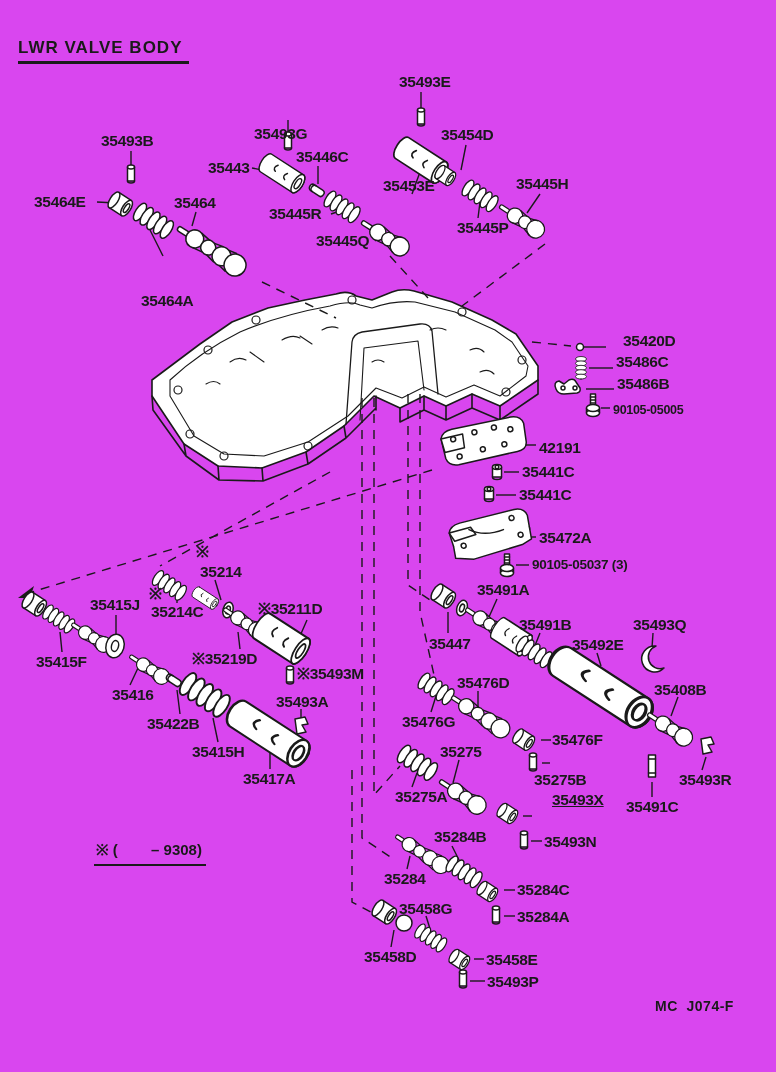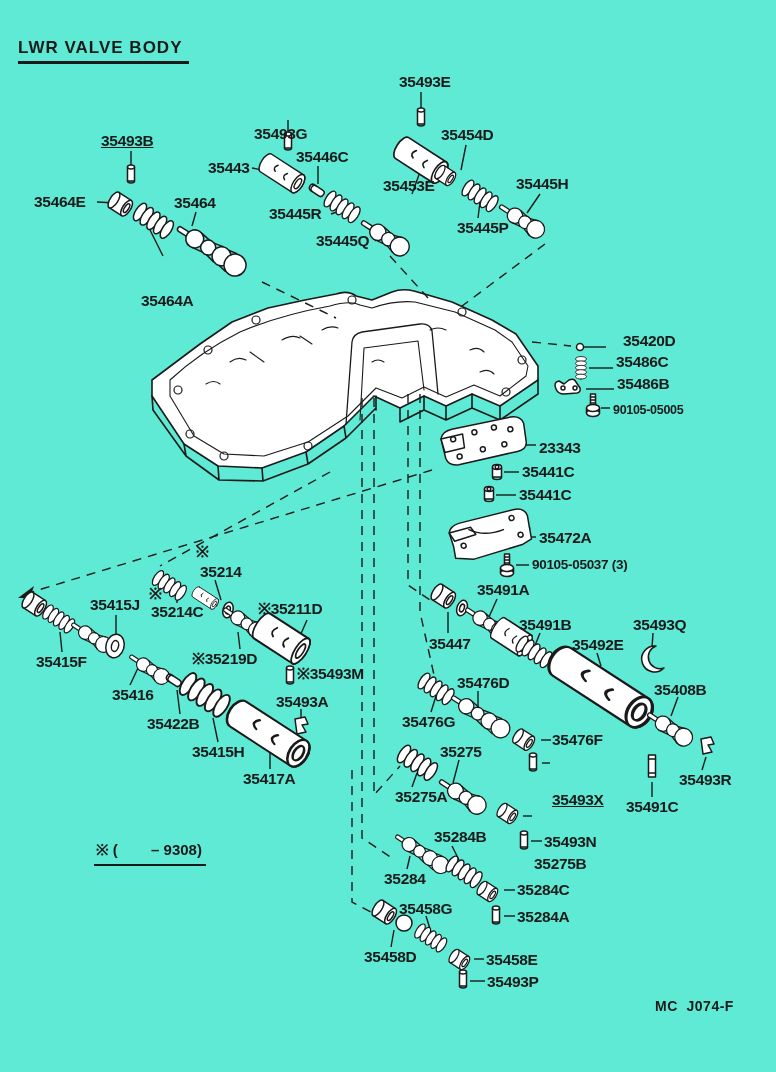--- a/index.html
+++ b/index.html
@@ -22,21 +22,21 @@
   }
   .doccode{
     position:absolute;left:655px;top:998px;font-size:14px;font-weight:700;
     letter-spacing:0.5px;white-space:pre;
   }
   svg{position:absolute;left:0;top:0;}
 </style>
 </head>
 <body>
 
-<div class="page" style="color: rgb(26, 26, 26); background: #5eead4;">
+<div class="page" style="color: rgb(26, 26, 26); background: #d946ef;">
 
   <div class="title">LWR VALVE BODY</div>
 
   <svg width="776" height="1072" viewBox="0 0 776 1072">
     <defs>
       <g id="spr">
         <ellipse cx="0" cy="0" rx="4.5" ry="10" fill="#fff"></ellipse>
           <ellipse cx="8" cy="0" rx="4.5" ry="10" fill="#fff"></ellipse>
         <ellipse cx="16" cy="0" rx="4.5" ry="10" fill="#fff"></ellipse>
           <ellipse cx="24" cy="0" rx="4.5" ry="10" fill="#fff"></ellipse>
@@ -305,39 +305,39 @@
       <use href="#plug" transform="translate(496,915)"></use>
       <use href="#cup" transform="translate(378,908) rotate(33)"></use>
       <circle cx="404" cy="923" r="8" fill="#fff"></circle>
       <use href="#spr" transform="translate(420,931) rotate(33) scale(0.8)"></use>
       <use href="#cup" transform="translate(454,956) rotate(33) scale(0.85)"></use>
       <use href="#plug" transform="translate(463,979)"></use>
     </g>
   </svg>
 
   <div>
-      <div class="part-label" style="left: 101px; top: 133px; text-decoration: underline;">35493B</div>
+      <div class="part-label" style="left: 101px; top: 133px;">35493B</div>
       <div class="part-label" style="left: 34px; top: 194px;">35464E</div>
       <div class="part-label" style="left: 174px; top: 195px;">35464</div>
       <div class="part-label" style="left: 141px; top: 257px; margin-top: 36px;">35464A</div>
       <div class="part-label" style="left: 254px; top: 102px; margin-top: 24px;">35493G</div>
       <div class="part-label" style="left: 208px; top: 160px;">35443</div>
       <div class="part-label" style="left: 296px; top: 149px;">35446C</div>
       <div class="part-label" style="left: 269px; top: 206px;">35445R</div>
       <div class="part-label" style="left: 316px; top: 233px;">35445Q</div>
       <div class="part-label" style="left: 399px; top: 74px;">35493E</div>
       <div class="part-label" style="left: 441px; top: 127px;">35454D</div>
       <div class="part-label" style="left: 383px; top: 178px;">35453E</div>
       <div class="part-label" style="left: 516px; top: 176px;">35445H</div>
       <div class="part-label" style="left: 457px; top: 220px;">35445P</div>
       <div class="part-label" style="left: 623px; top: 333px;">35420D</div>
       <div class="part-label" style="left: 616px; top: 354px;">35486C</div>
       <div class="part-label" style="left: 617px; top: 376px;">35486B</div>
       <div class="part-label" style="left: 613px; top: 404px; font-size: 12.5px;">90105-05005</div>
-      <div class="part-label" style="left: 539px; top: 440px;">23343</div>
+      <div class="part-label" style="left: 539px; top: 440px;">42191</div>
       <div class="part-label" style="left: 522px; top: 464px;">35441C</div>
       <div class="part-label" style="left: 519px; top: 487px;">35441C</div>
       <div class="part-label" style="left: 539px; top: 530px; text-align: right;">35472A</div>
       <div class="part-label" style="left: 532px; top: 558px; font-size: 13.5px;">90105-05037 (3)</div>
       <div class="part-label" style="left: 196px; top: 544px;">※</div>
       <div class="part-label" style="left: 200px; top: 564px;">35214</div>
       <div class="part-label" style="left: 90px; top: 597px;">35415J</div>
       <div class="part-label" style="left: 149px; top: 586px;">※</div>
       <div class="part-label" style="left: 151px; top: 604px;">35214C</div>
       <div class="part-label" style="left: 258px; top: 601px;">※35211D</div>
@@ -354,21 +354,21 @@
       <div class="part-label" style="left: 519px; top: 617px; text-align: center;">35491B</div>
       <div class="part-label" style="left: 633px; top: 617px;">35493Q</div>
       <div class="part-label" style="left: 572px; top: 637px;">35492E</div>
       <div class="part-label" style="left: 654px; top: 682px;">35408B</div>
       <div class="part-label" style="left: 457px; top: 675px;">35476D</div>
       <div class="part-label" style="left: 402px; top: 714px; text-align: right;">35476G</div>
       <div class="part-label" style="left: 552px; top: 732px;">35476F</div>
       <div class="part-label" style="left: 552px; top: 792px; text-decoration: underline;">35493X</div>
       <div class="part-label" style="left: 440px; top: 744px;">35275</div>
       <div class="part-label" style="left: 395px; top: 789px;">35275A</div>
-      <div class="part-label" style="left: 534px; top: 856px;">35275B</div>
+      <div class="part-label" style="left: 534px; top: 772px;">35275B</div>
       <div class="part-label" style="left: 544px; top: 834px;">35493N</div>
       <div class="part-label" style="left: 434px; top: 829px;">35284B</div>
       <div class="part-label" style="left: 384px; top: 871px;">35284</div>
       <div class="part-label" style="left: 517px; top: 882px;">35284C</div>
       <div class="part-label" style="left: 517px; top: 909px;">35284A</div>
       <div class="part-label" style="left: 399px; top: 901px;">35458G</div>
       <div class="part-label" style="left: 364px; top: 949px;">35458D</div>
       <div class="part-label" style="left: 486px; top: 952px;">35458E</div>
       <div class="part-label" style="left: 487px; top: 974px;">35493P</div>
       <div class="part-label" style="left: 626px; top: 799px;">35491C</div>

